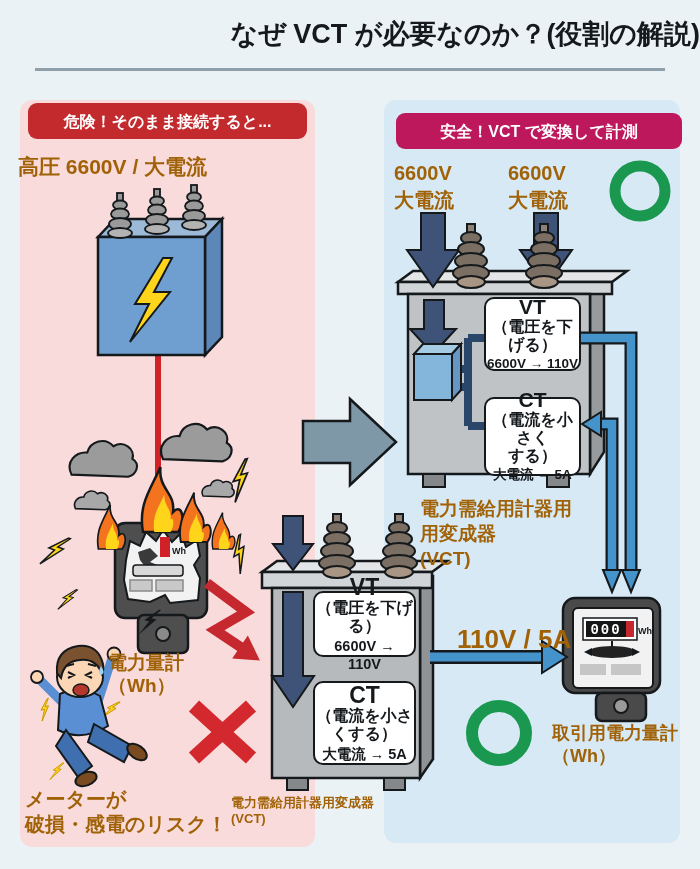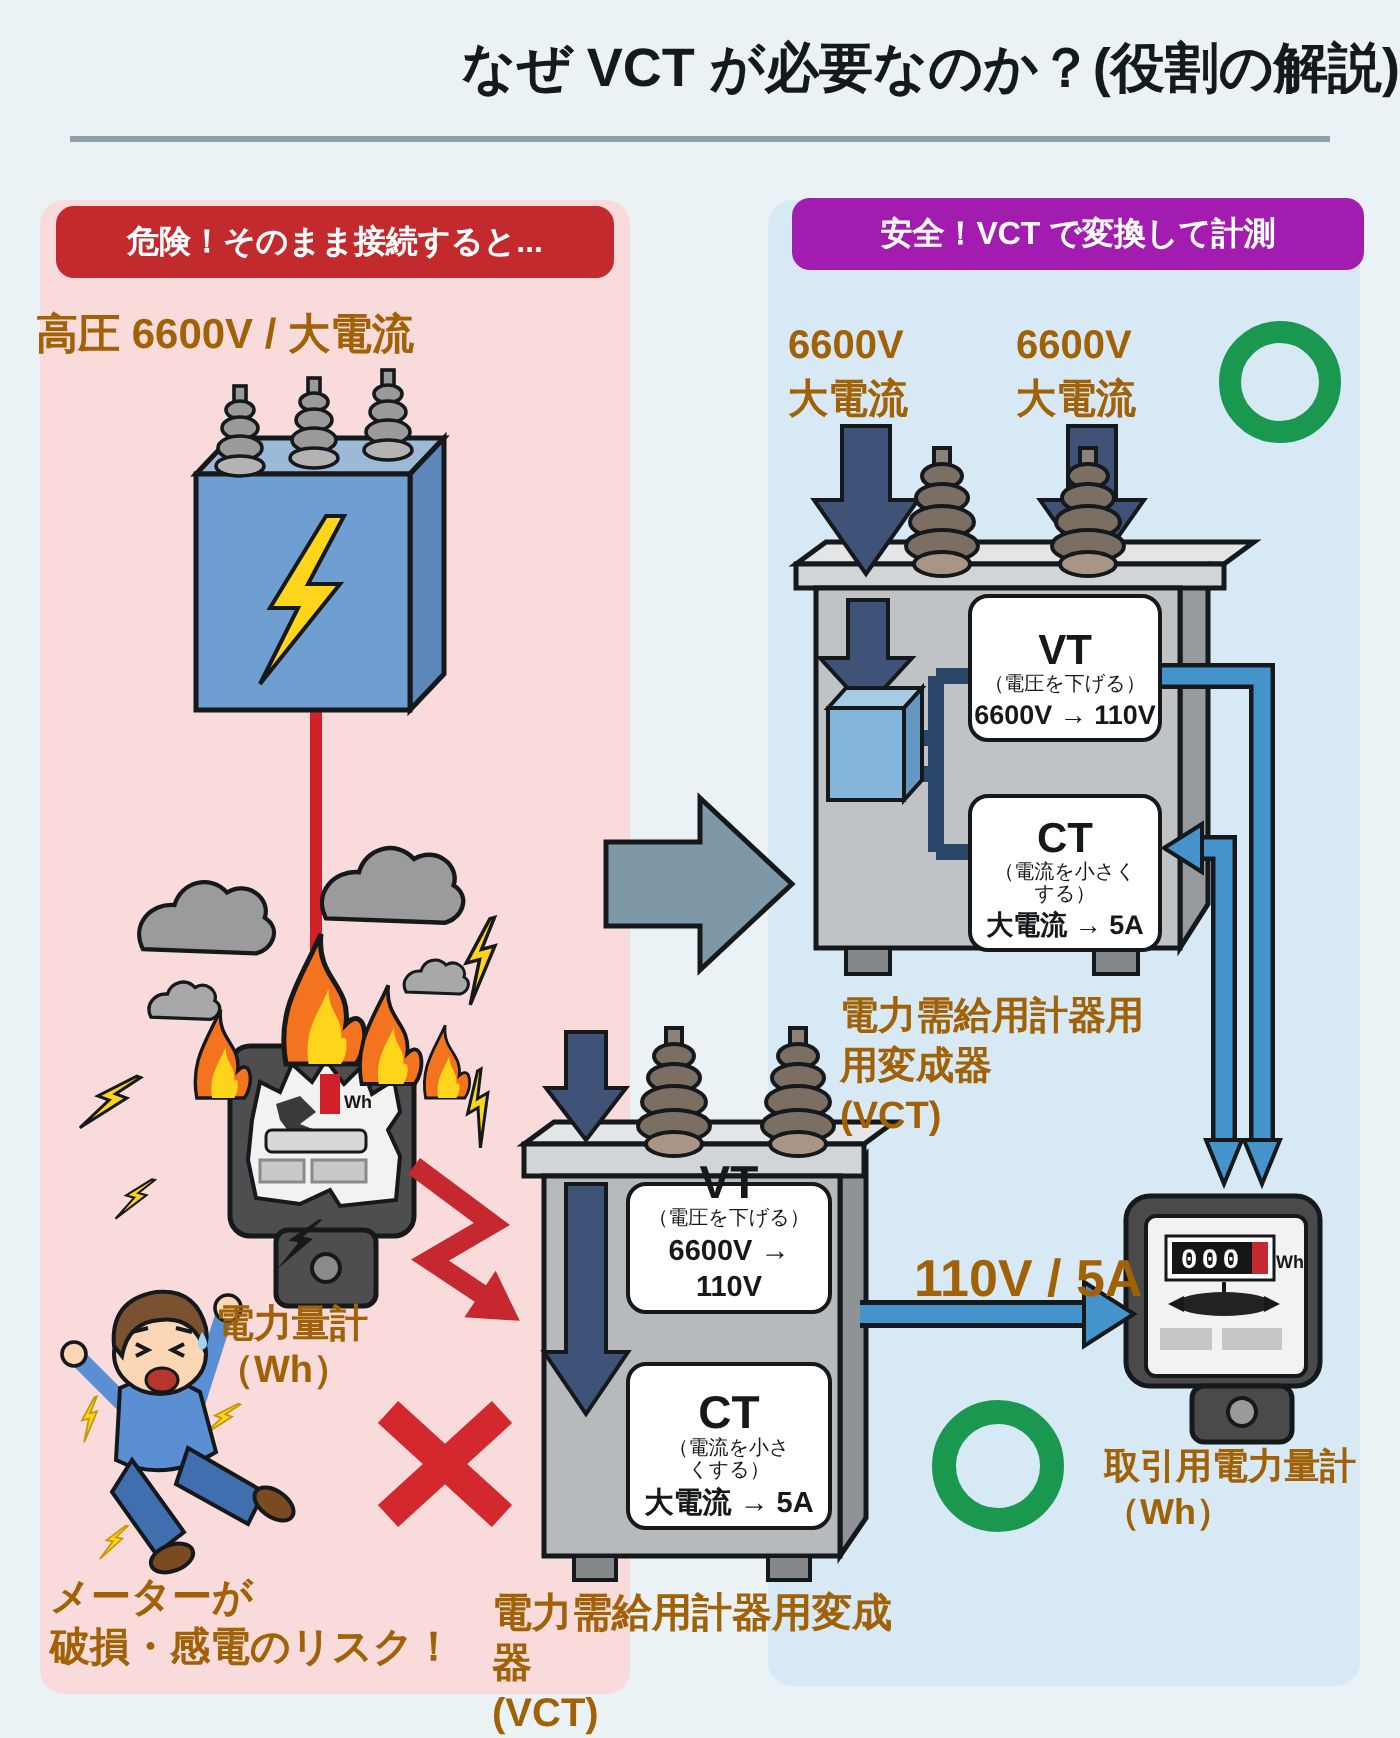--- a/index.html
+++ b/index.html
@@ -7,35 +7,35 @@
   #stage{position:relative;width:700px;height:869px;background:#ebf2f5;overflow:hidden;}
   .abs{position:absolute;}
   .pre{white-space:pre-line;}
   #title{left:0;top:16px;width:700px;text-align:right;font-size:27px;font-weight:bold;color:#15191c;letter-spacing:0;}
   #divider{left:35px;top:68px;width:630px;height:3px;background:#8fa0ab;}
   .panel{border-radius:12px;}
   #panel-left{left:20px;top:100px;width:295px;height:747px;background:#f9dbdb;}
   #panel-right{left:384px;top:100px;width:296px;height:743px;background:#d7e9f5;}
   .hdr{height:36px;border-radius:9px;color:#fff;font-weight:bold;font-size:16px;text-align:center;line-height:37px;}
   #hdr-left{left:28px;top:103px;width:279px;background:#c32a2e;}
-  #hdr-right{left:396px;top:99px;width:286px;background:#a21caf;}
+  #hdr-right{left:396px;top:113px;width:286px;background:#be185d;}
   .lbl{color:#a16207;font-weight:bold;text-align:left;}
   #src-label{left:18px;top:153px;width:280px;font-size:21px;}
   #meter-label-left{left:108px;top:651px;width:112px;font-size:19px;line-height:1.22;}
   #risk-label{left:25px;top:787px;width:240px;font-size:20px;line-height:1.26;}
   #in-label-1{left:394px;top:160px;width:84px;font-size:20px;line-height:1.35;}
   #in-label-2{left:508px;top:160px;width:84px;font-size:20px;line-height:1.35;}
   #vct-label-right{left:420px;top:496px;width:160px;font-size:19px;line-height:1.32;}
-  #vct-label-mid{left:246px;top:795px;width:210px;font-size:20px;line-height:1.25;}
+  #vct-label-mid{left:231px;top:795px;width:210px;font-size:13px;line-height:1.25;}
   #wire-label{left:457px;top:624px;width:120px;font-size:26px;}
   #meter-label-right{left:552px;top:722px;width:140px;font-size:18px;line-height:1.3;}
   #result-label{left:448px;top:787px;width:220px;font-size:20px;line-height:1.26;}
-  .vctbox{background:#fff;border:2.5px solid #15191c;border-radius:10px;display:flex;flex-direction:column;align-items:center;justify-content:flex-end;text-align:center;color:#15191c;box-sizing:border-box;padding:2px 1px;}
+  .vctbox{background:#fff;border:2.5px solid #15191c;border-radius:10px;display:flex;flex-direction:column;align-items:center;justify-content:center;text-align:center;color:#15191c;box-sizing:border-box;padding:2px 1px;}
   .vctbox .t{font-weight:bold;font-size:21px;line-height:1.05;}
-  .vctbox .s{font-size:10px;line-height:1.12;font-weight:normal;}
+  .vctbox .s{font-size:16px;line-height:1.12;font-weight:bold;}
   .vctbox .v{font-weight:bold;font-size:13.5px;line-height:1.25;margin-top:2px;}
   #vt-right{left:484px;top:297px;width:97px;height:74px;}
   #ct-right{left:484px;top:397px;width:97px;height:79px;}
   #vt-mid{left:313px;top:591px;width:103px;height:66px;}
   #ct-mid{left:313px;top:681px;width:103px;height:84px;}
   #vt-mid .t,#ct-mid .t{font-size:23px;}
   #vt-mid .v,#ct-mid .v{font-size:14.5px;}
   svg{position:absolute;left:0;top:0;}
 </style>
 </head>

